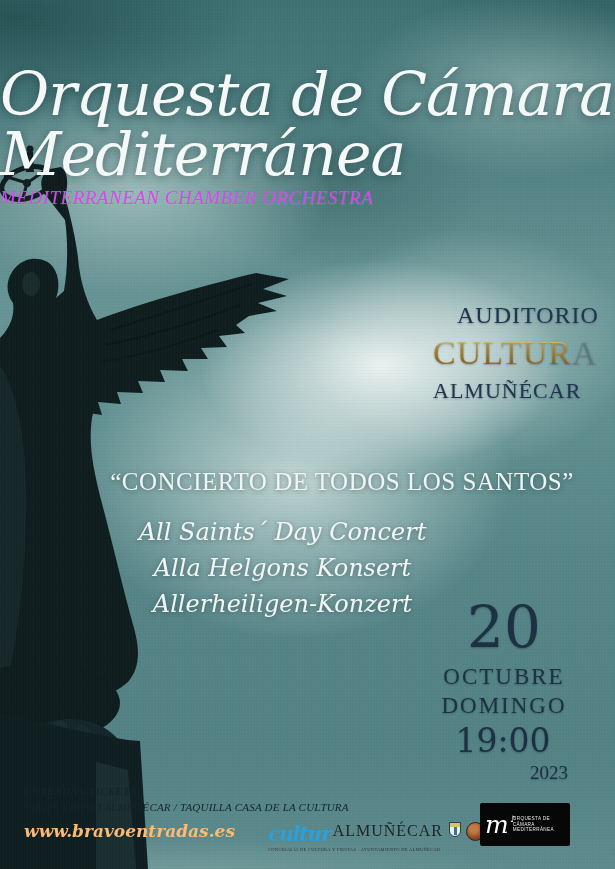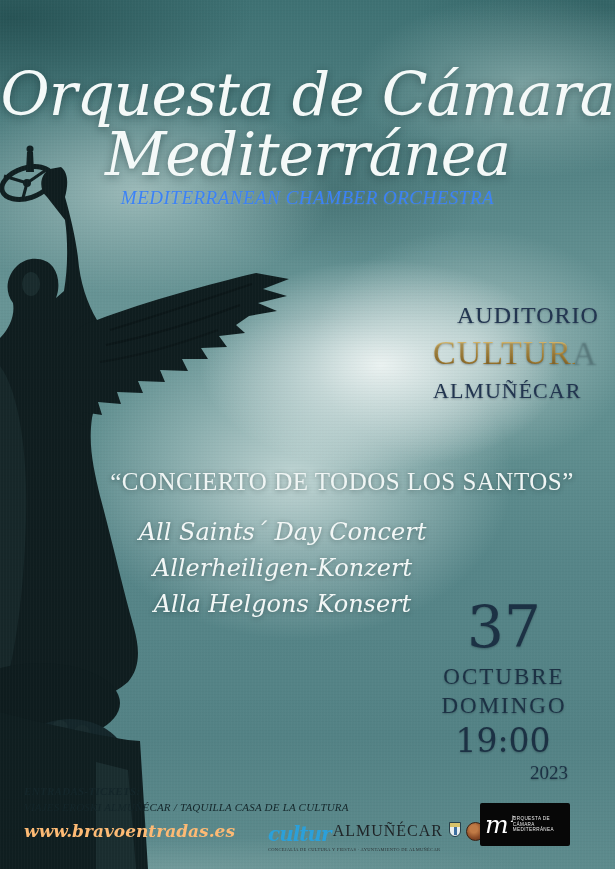--- a/index.html
+++ b/index.html
@@ -26,30 +26,30 @@
   .grain {
     position:absolute; inset:0; z-index:2; pointer-events:none;
     background-image:
       repeating-linear-gradient(90deg, rgba(255,255,255,.018) 0 1px, transparent 1px 3px),
       repeating-linear-gradient(0deg, rgba(0,0,0,.02) 0 1px, transparent 1px 3px);
   }
   .statue { position:absolute; inset:0; z-index:1; }
   .txt { position:absolute; z-index:3; }
 
   
-  .title-block { top:64px; left:0; right:0; text-align:center; }
+  .title-block { top:64px; left:0; right:0; text-align:left; }
   .title {
     font-family:"DejaVu Serif","Liberation Serif",serif; font-style:italic; font-weight:400;
     color:#f4f9f8; font-size:60px; line-height:60px; letter-spacing:-1px;
     text-shadow:0 2px 9px rgba(10,30,32,.40);
   }
   .title span { display:block; }
   .subtitle {
     margin-top:3px; font-style:italic; font-weight:500; font-size:19px; letter-spacing:.5px;
-    color:#3b82f6; text-shadow:0 1px 2px rgba(255,255,255,.12);
+    color:#d946ef; text-shadow:0 1px 2px rgba(255,255,255,.12);
   }
 
   
   .venue { top:298px; left:433px; width:142px; text-align:center; color:#223550;
            text-shadow:0 1px 2px rgba(10,20,30,.30); }
   .venue .v1 { font-size:24px; line-height:34px; letter-spacing:1px;margin-left:24px; }
   .venue .v2 { font-size:24px; line-height:32px; letter-spacing:.5px; }
   .venue .v3 {
     font-size:34px; line-height:42px; letter-spacing:1px; font-weight:500; color:#c89a3e;
     background:linear-gradient(180deg,#ecd globalization) ; 
@@ -180,26 +180,26 @@
 
   <div class="txt venue">
     <div class="v1">AUDITORIO</div>
     <div class="v3">CULTURA</div>
     <div class="v4">ALMUÑÉCAR</div>
   </div>
 
   <div class="txt concert-title">“CONCIERTO DE TODOS LOS SANTOS”</div>
   <div class="txt translations">
     <div>All Saints´ Day Concert</div>
+    <div>Alla Helgons Konsert</div>
     <div>Allerheiligen-Konzert</div>
-    <div>Alla Helgons Konsert</div>
   </div>
 
   <div class="txt date-block">
-    <div class="day">37</div>
+    <div class="day">20</div>
     <div class="mon">OCTUBRE</div>
     <div class="wday">DOMINGO</div>
     <div class="time">19:00</div>
     <div class="year">2023</div>
   </div>
 
   <div class="txt tickets">
     <div class="lbl">ENTRADAS-TICKETS:</div>
     <div class="out">VIAJES EROSKI ALMUÑÉCAR / TAQUILLA CASA DE LA CULTURA</div>
     <div class="web">www.bravoentradas.es</div>

